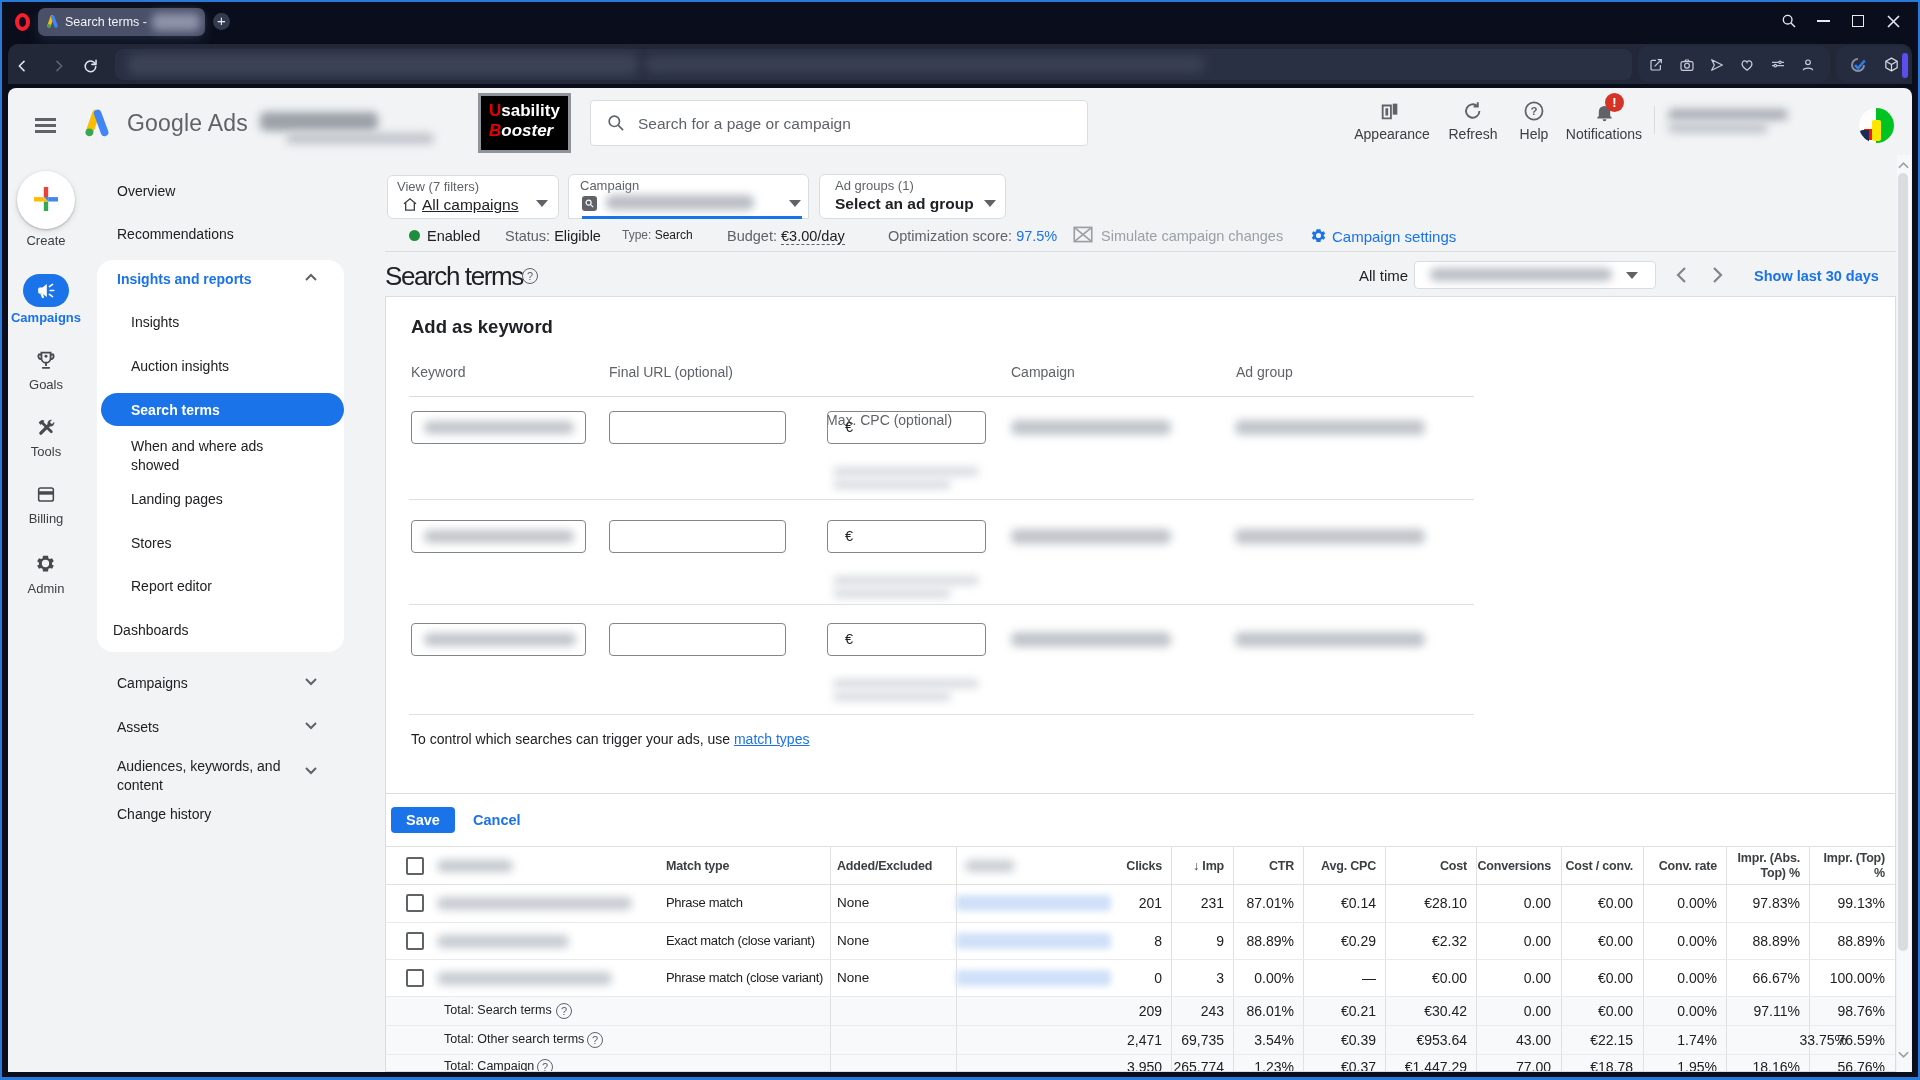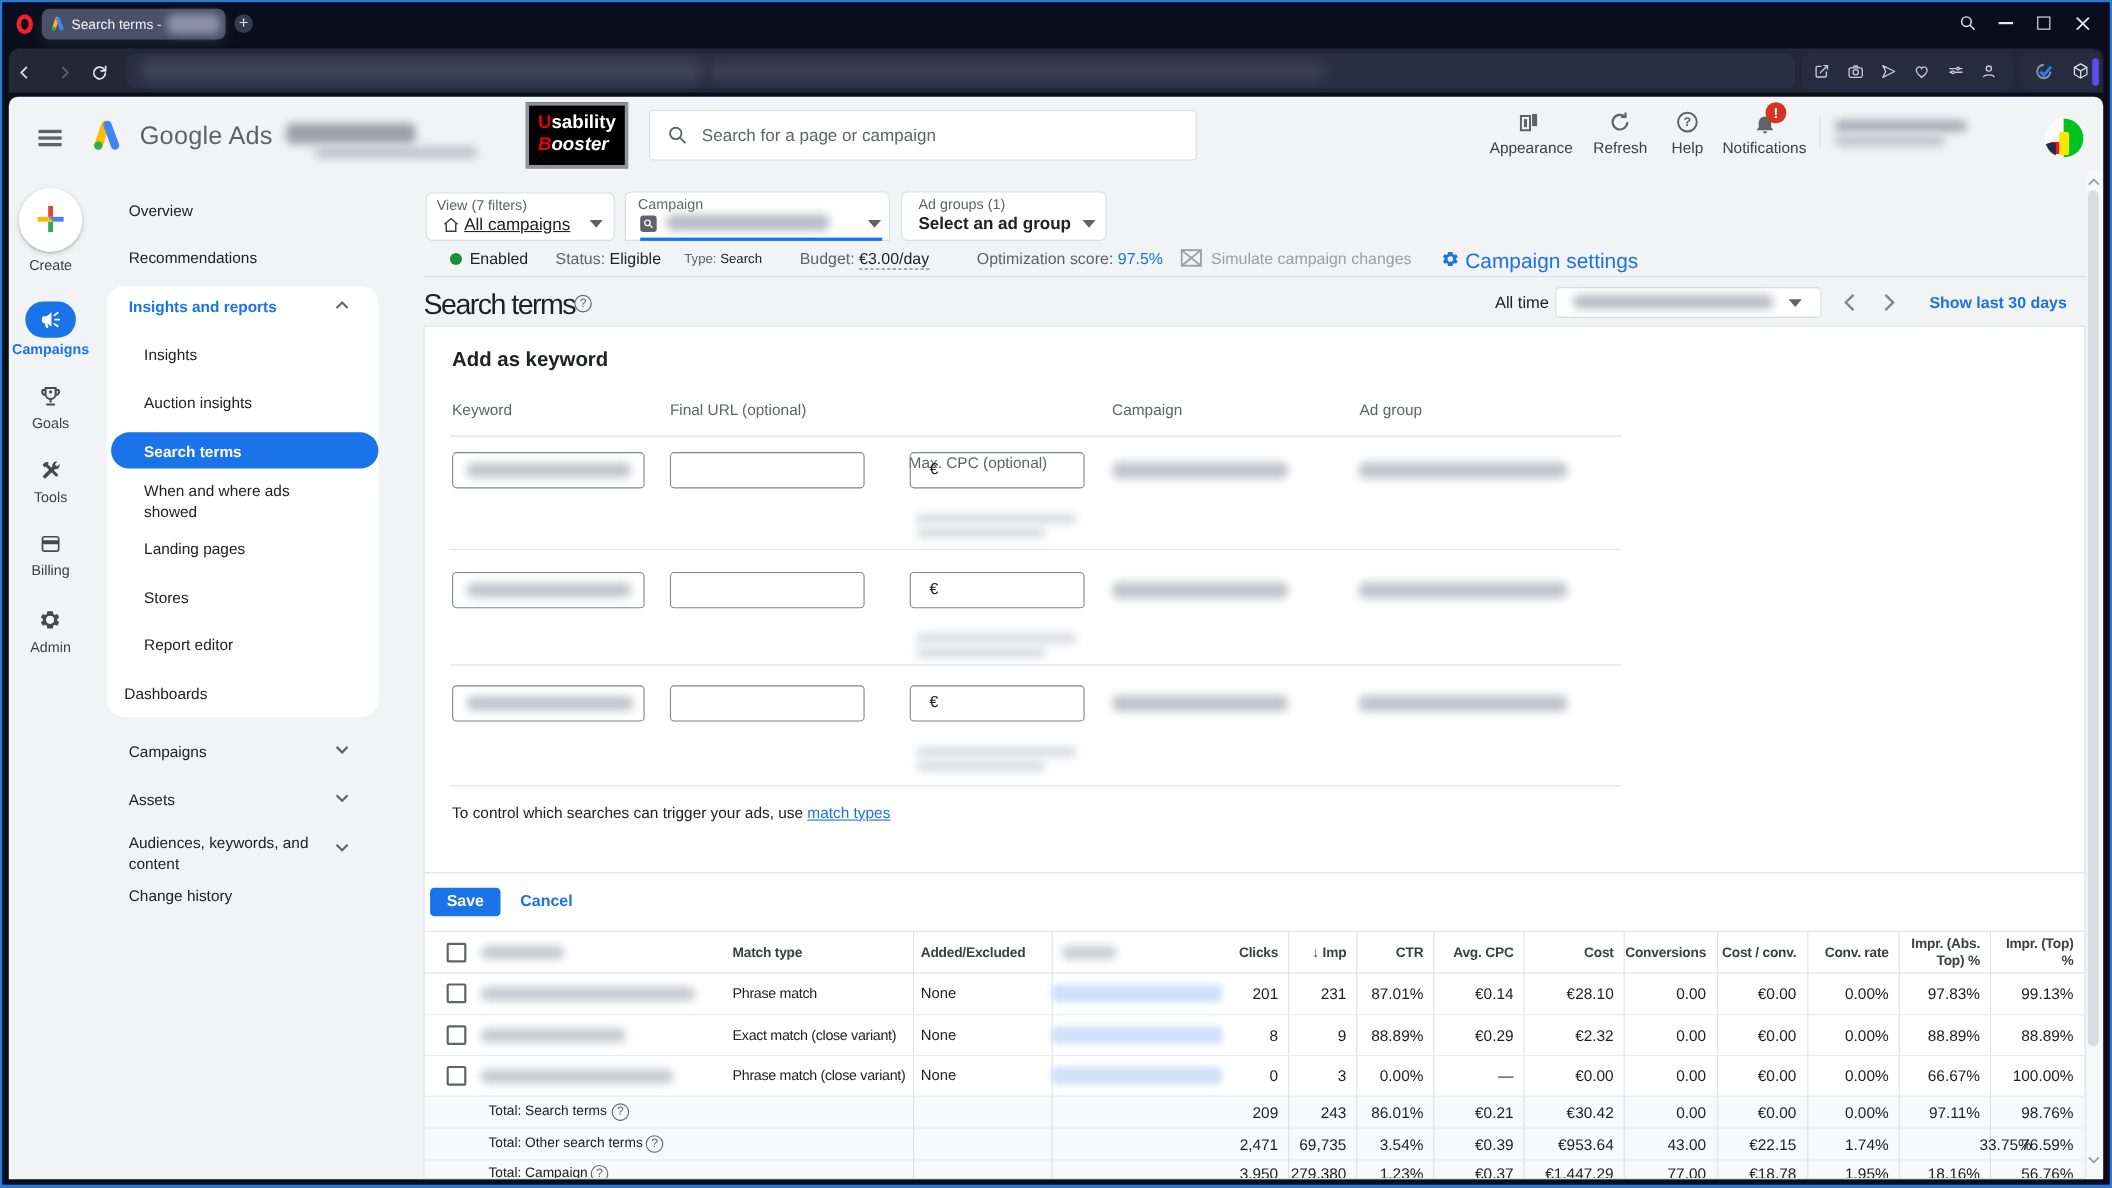--- a/index.html
+++ b/index.html
@@ -335,21 +335,21 @@
   <div class="abs gtxt" style="left:719px;top:140px;font-size:14.5px;">Budget: <span class="dtxt" style="border-bottom:1.5px dashed #5f6368;">€3.00/day</span></div>
   <div class="abs gtxt" style="left:880px;top:140px;font-size:14.5px;">Optimization score: <span class="blue">97.5%</span></div>
   <svg class="abs" style="left:1065px;top:138px;" width="20" height="17" viewBox="0 0 24 20">
       <rect x="1.5" y="1.5" width="21" height="17" fill="none" stroke="#9aa0a6" stroke-width="2"></rect>
       <path d="M1.5 1.5 L22.5 18.5 M22.5 1.5 L1.5 18.5" stroke="#9aa0a6" stroke-width="2"></path>
     </svg>
   <div class="abs" style="left:1093px;top:140px;font-size:14.5px;color:#9aa0a6;">Simulate campaign changes</div>
   <svg class="abs" style="left:1302px;top:139px;" width="17" height="17" viewBox="0 0 24 24">
       <path d="M19.4 13 a7.5 7.5 0 0 0 0-2 l2.1-1.6 -2-3.5 -2.5 1 a7.5 7.5 0 0 0 -1.7-1 L14.9 3 H9.1 l-.4 2.9 a7.5 7.5 0 0 0 -1.7 1 l-2.5-1 -2 3.5 L4.6 11 a7.5 7.5 0 0 0 0 2 l-2.1 1.6 2 3.5 2.5-1 a7.5 7.5 0 0 0 1.7 1 l.4 2.9 h5.8 l.4-2.9 a7.5 7.5 0 0 0 1.7-1 l2.5 1 2-3.5 Z M12 15.6 a3.6 3.6 0 1 1 0-7.2 3.6 3.6 0 0 1 0 7.2 Z" fill="#1a73e8"></path>
     </svg>
-  <div class="abs blue" style="left:1324px;top:140px;font-size:19px;text-align:center;">Campaign settings</div>
+  <div class="abs blue" style="left:1324px;top:140px;font-size:15px;text-align:center;">Campaign settings</div>
   <div class="abs" style="left:377px;top:163px;width:1511px;height:1px;background:#dadce0;"></div>
 
   <div class="abs dtxt" style="left:1351px;top:179px;font-size:15px;">All time</div>
   <div class="abs" style="left:1406px;top:173px;width:242px;height:28px;background:#fff;border:1px solid #dadce0;border-radius:4px;"></div>
   <div class="abs blur1" style="left:1422px;top:180px;width:182px;height:13px;background:#b9bdc4;"></div>
   <div class="abs" style="left:1618px;top:184px;width:0;height:0;border-left:6px solid transparent;border-right:6px solid transparent;border-top:7px solid #5f6368;"></div>
   <svg class="abs" style="left:1668px;top:178px;" width="11" height="18" viewBox="0 0 11 18">
       <path d="M9 2 L2 9 L9 16" fill="none" stroke="#80868b" stroke-width="2.2"></path>
     </svg>
   <svg class="abs" style="left:1704px;top:178px;" width="11" height="18" viewBox="0 0 11 18">
@@ -505,21 +505,21 @@
     <div class="abs cellnum" style="left:860px;top:735px;width:130px;">€0.39</div>
     <div class="abs cellnum" style="left:951px;top:735px;width:130px;">€953.64</div>
     <div class="abs cellnum" style="left:1035px;top:735px;width:130px;">43.00</div>
     <div class="abs cellnum" style="left:1117px;top:735px;width:130px;">€22.15</div>
     <div class="abs cellnum" style="left:1201px;top:735px;width:130px;">1.74%</div>
     <div class="abs cellnum" style="left:1331px;top:735px;width:130px;">33.75%</div>
     <div class="abs cellnum" style="left:1369px;top:735px;width:130px;">76.59%</div>
     <div class="abs" style="left:58px;top:762px;font-size:12.5px;color:#202124;">Total: Campaign</div>
     <div class="abs qm" style="left:151px;top:762px;">?</div>
     <div class="abs cellnum" style="left:646px;top:762px;width:130px;">3,950</div>
-    <div class="abs cellnum" style="left:708px;top:762px;width:130px;">279,380</div>
+    <div class="abs cellnum" style="left:708px;top:762px;width:130px;">265,774</div>
     <div class="abs cellnum" style="left:778px;top:762px;width:130px;">1.23%</div>
     <div class="abs cellnum" style="left:860px;top:762px;width:130px;">€0.37</div>
     <div class="abs cellnum" style="left:951px;top:762px;width:130px;">€1,447.29</div>
     <div class="abs cellnum" style="left:1035px;top:762px;width:130px;">77.00</div>
     <div class="abs cellnum" style="left:1117px;top:762px;width:130px;">€18.78</div>
     <div class="abs cellnum" style="left:1201px;top:762px;width:130px;">1.95%</div>
     <div class="abs cellnum" style="left:1284px;top:762px;width:130px;">18.16%</div>
     <div class="abs cellnum" style="left:1369px;top:762px;width:130px;">56.76%</div>
   </div>
 

